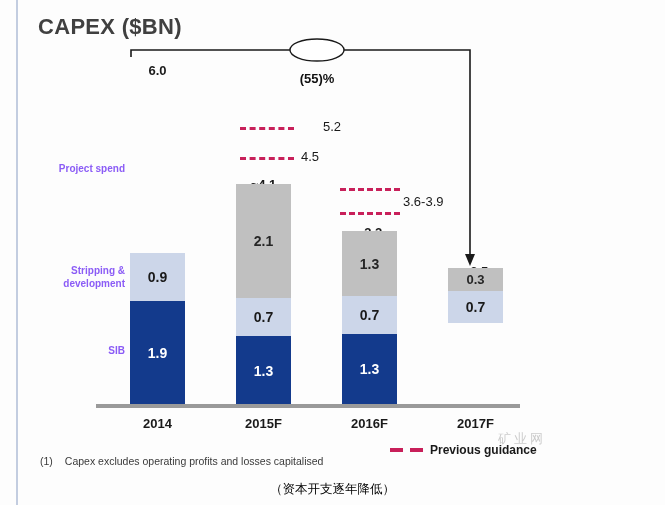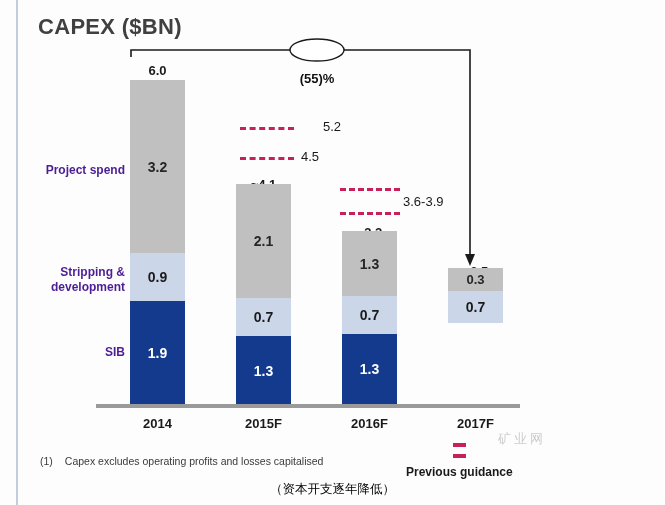--- a/index.html
+++ b/index.html
@@ -40,21 +40,21 @@
     position:absolute;width:55px;text-align:center;
     font-size:13px;font-weight:bold;color:#1a1a1a;
   }
   .axis-line{
     position:absolute;left:96px;top:404px;width:424px;height:4px;
     background:#9a9a9a;
   }
   
   .cat-lbl{
     position:absolute;text-align:right;
-    font-size:12px;font-weight:bold;color:#4c1d95;line-height:1.25;
+    font-size:10px;font-weight:bold;color:#8b5cf6;line-height:1.25;
   }
   
   .dash{
     position:absolute;height:0;
     border-top:3px dashed #c8205a;
   }
   .dash-val{
     position:absolute;font-size:13px;color:#1a1a1a;
   }
   
@@ -115,21 +115,20 @@
 
   <div class="dash" style="left:240px;top:157px;width:54px;"></div>
   <div class="dash-val" style="left:301px;top:149px;">4.5</div>
 
   <div class="dash" style="left:340px;top:188px;width:60px;"></div>
   <div class="dash" style="left:340px;top:212px;width:60px;"></div>
   <div class="dash-val" style="left:403px;top:194px;">3.6-3.9</div>
 
   <div class="total-lbl" style="left:130px;top:63px;">6.0</div>
   <div class="bar-col" style="left:130px;height:324px;bottom:101px;">
-    <div class="seg project" style="top:0;height:173px;">3.2</div>
     <div class="seg strip" style="top:173px;height:48px;">0.9</div>
     <div class="seg sib" style="top:221px;height:103px;">1.9</div>
   </div>
   <div class="x-lbl" style="left:130px;top:416px;">2014</div>
 
   <div class="total-lbl" style="left:236px;top:177px;">~4.1</div>
   <div class="bar-col" style="left:236px;height:222px;bottom:99px;">
     <div class="seg project" style="top:0;height:114px;">2.1</div>
     <div class="seg strip" style="top:114px;height:38px;">0.7</div>
     <div class="seg sib" style="top:152px;height:70px;">1.3</div>
@@ -146,21 +145,21 @@
 
   <div class="total-lbl" style="left:448px;top:264px;">~2.5</div>
   <div class="bar-col" style="left:448px;height:136px;bottom:101px;">
     <div class="seg project" style="top:0;height:23px;font-size:13px;">0.3</div>
     <div class="seg strip" style="top:23px;height:32px;">0.7</div>
   </div>
   <div class="x-lbl" style="left:448px;top:416px;">2017F</div>
 
   <div class="axis-line"></div>
 
-  <div class="legend" style="left:406px;top:443px;flex-direction:column;">
+  <div class="legend" style="left:390px;top:443px;">
     <span class="ln"></span>
     <span class="ln"></span>
     <span class="lbl">Previous guidance</span>
   </div>
 
   <div class="watermark">矿业网</div>
 
   <div class="footnote" style="left:40px;top:455px;">
     <span>(1)</span>
     <span>Capex excludes operating profits and losses capitalised</span>

